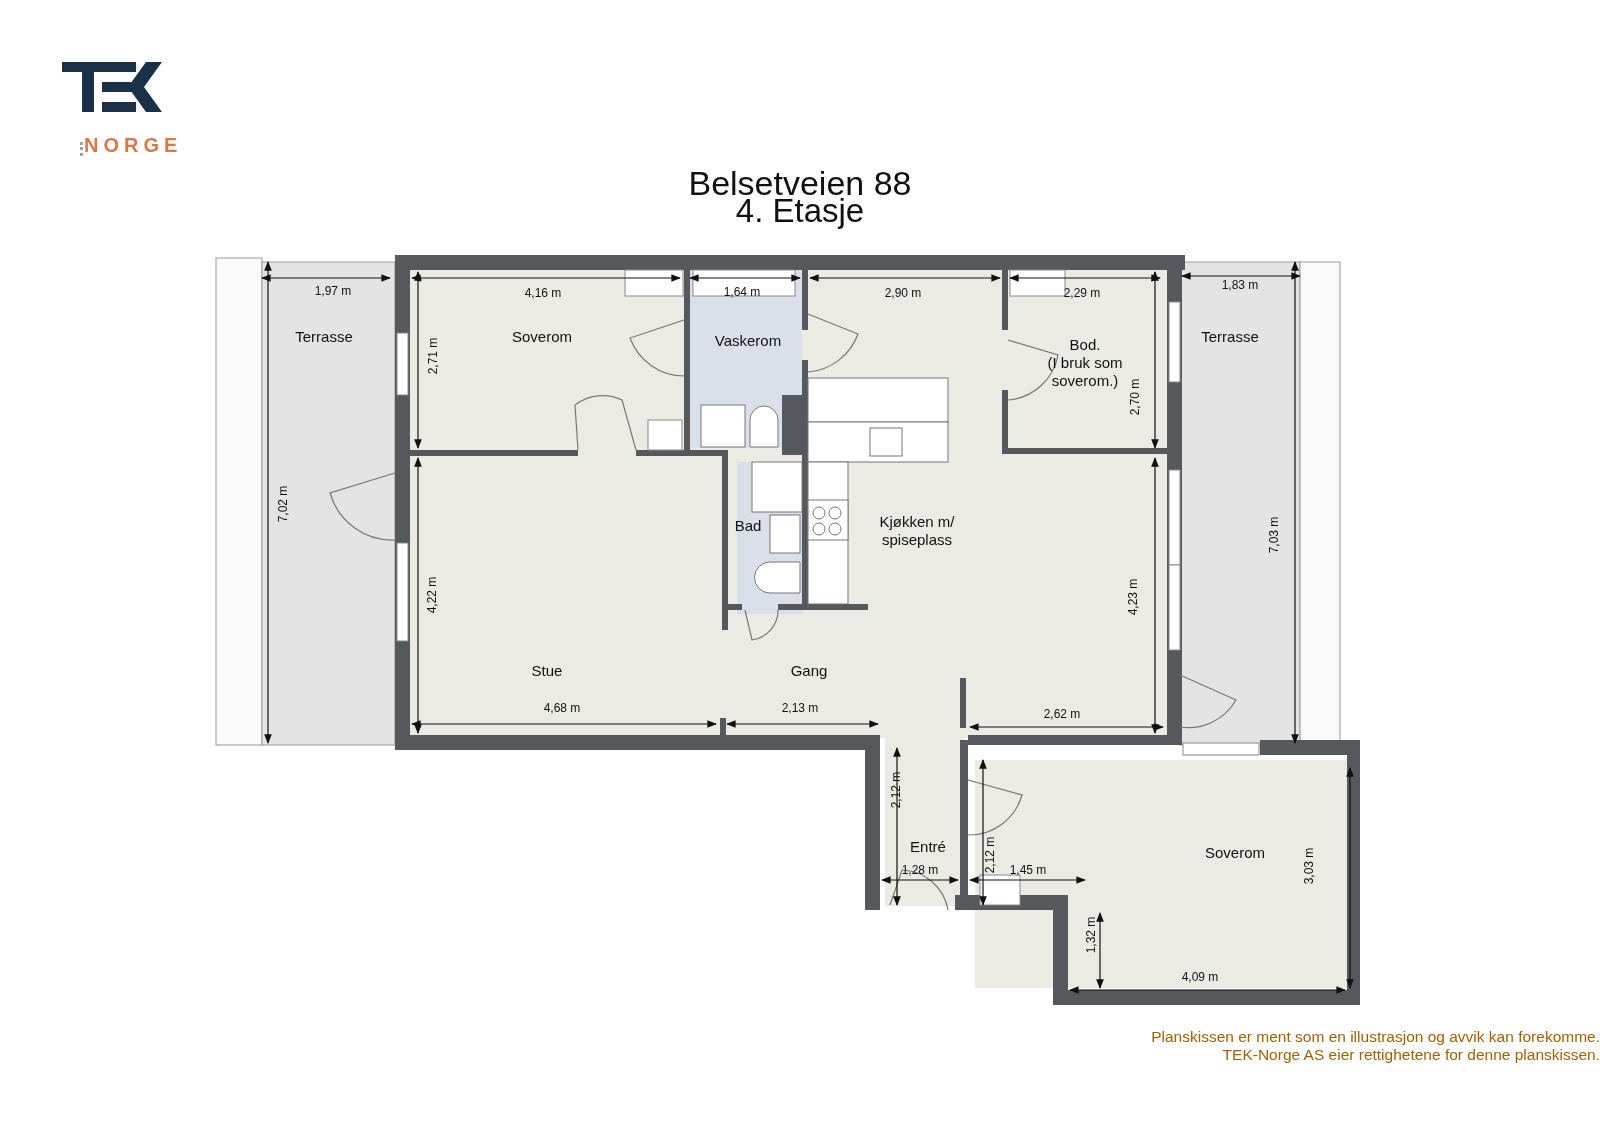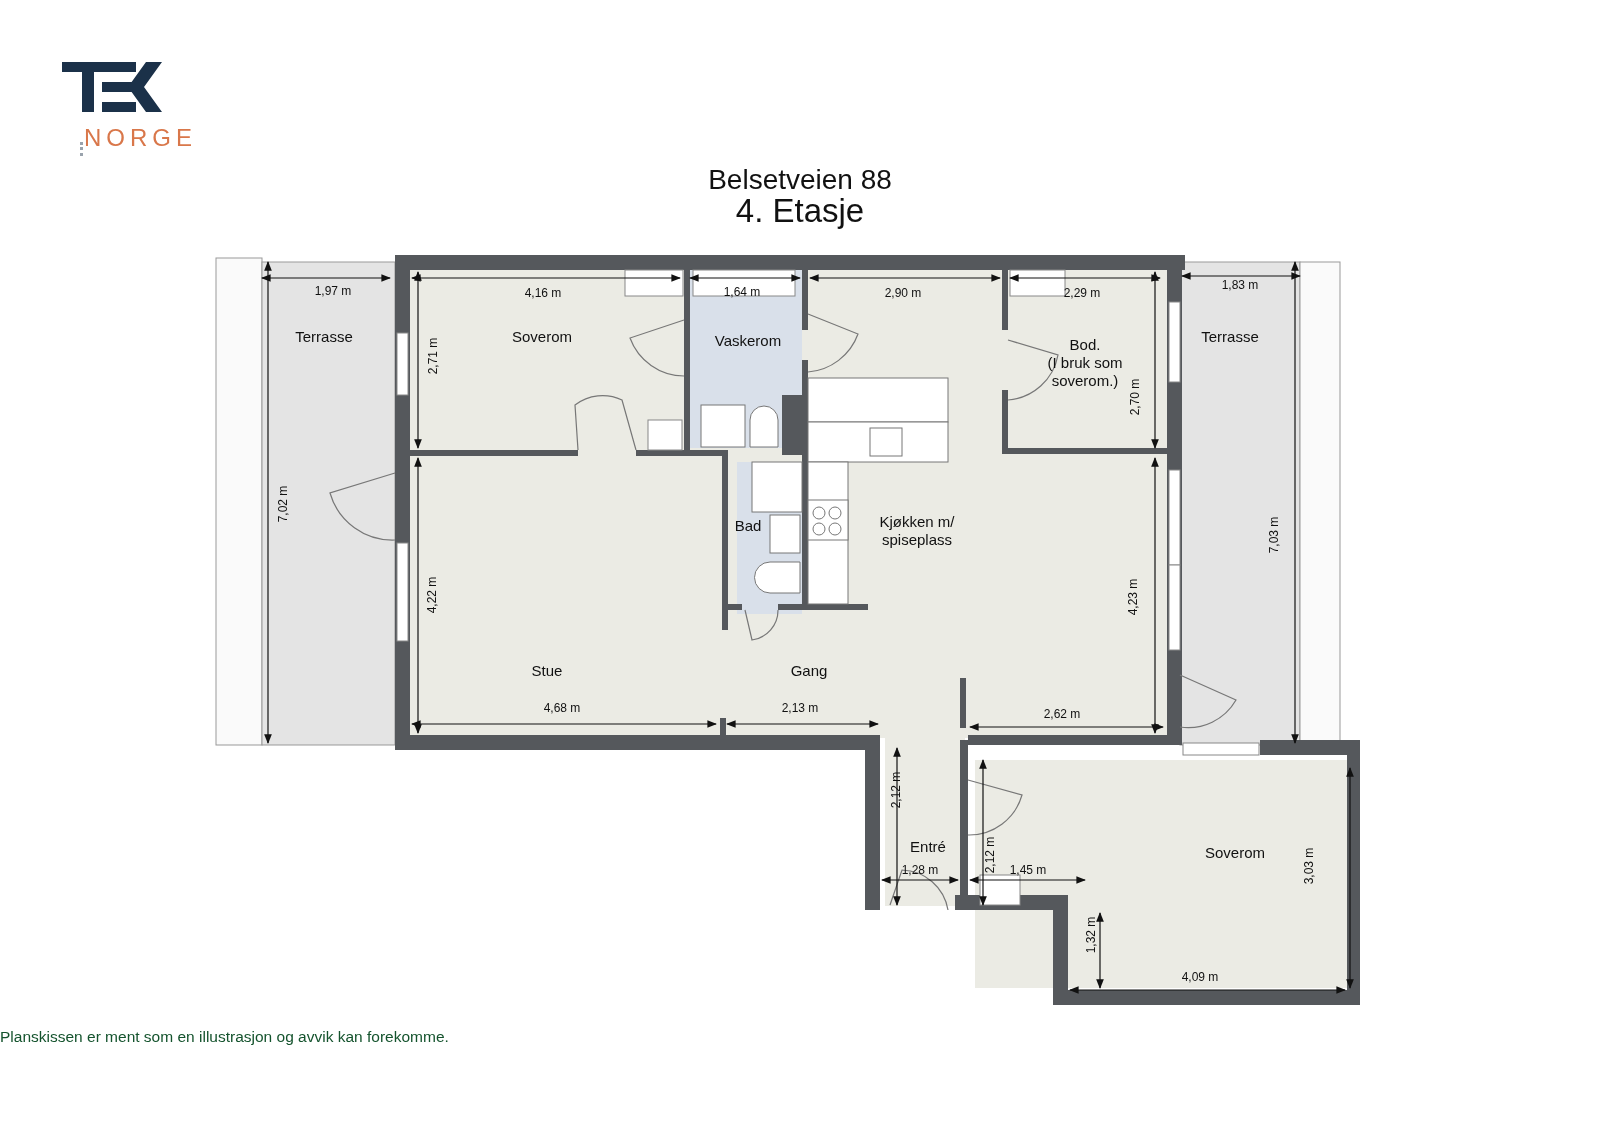--- a/index.html
+++ b/index.html
@@ -1,28 +1,28 @@
 <!DOCTYPE html>
 <html><head>
 <meta charset="utf-8">
 <style>
   html, body { margin:0; padding:0; background:#ffffff; }
   body { width:1600px; height:1132px; position:relative; overflow:hidden; font-family:"Liberation Sans", sans-serif; }
   .logo { position:absolute; left:62px; top:62px; width:160px; height:100px; }
   .logo-tek { position:absolute; left:0; top:0; }
-  .logo-norge { position:absolute; left:22px; top:62px; font-size:24px; letter-spacing:5px; color:#d9774a; font-family:"Liberation Sans", sans-serif; }
+  .logo-norge { position:absolute; left:22px; top:72px; font-size:20px; letter-spacing:5px; color:#d9774a; font-family:"Liberation Sans", sans-serif;font-weight:bold; }
   .logo-colon { position:absolute; left:18px; top:80px; width:3px; height:14px; border-left:3px dotted #9aa3ad; }
   .title { position:absolute; left:0; width:1600px; text-align:center; color:#111; }
-  .title-main { top:164px; font-size:28px; }
+  .title-main { top:164px; font-size:34px; }
   .title-sub { top:192px; font-size:33px; }
   .plan { position:absolute; left:0; top:0; }
   .lbl { font-family:"Liberation Sans", sans-serif; fill:#111; }
   .room { font-size:15px; }
   .dim { font-size:12px; }
-  .footer { position:absolute; left:0; width:1600px; text-align:left; top:1028px; font-size:15.5px; line-height:18px; color:#14532d; }
+  .footer { position:absolute; left:0; width:1600px; text-align:right; top:1028px; font-size:15.5px; line-height:18px; color:#a16207; }
 </style>
 </head>
 <body>
 
 <div class="logo">
   <svg class="logo-tek" width="120" height="52" viewBox="0 0 120 52">
     <g fill="#1b3149">
       <rect x="0" y="0" width="52" height="10"></rect>
       <rect x="20" y="0" width="12" height="50"></rect>
       <rect x="36" y="0" width="38" height="10"></rect>
@@ -197,13 +197,14 @@
     <text transform="translate(1137,597) rotate(-90)">4,23 m</text>
     <text transform="translate(900,790) rotate(-90)">2,12 m</text>
     <text transform="translate(994,855) rotate(-90)">2,12 m</text>
     <text transform="translate(1095,935) rotate(-90)">1,32 m</text>
     <text transform="translate(1313,866) rotate(-90)">3,03 m</text>
   </g>
 </svg>
 
 <div class="footer">
   <div>Planskissen er ment som en illustrasjon og avvik kan forekomme.</div>
+  <div>TEK-Norge AS eier rettighetene for denne planskissen.</div>
 </div>
 
 </body></html>

